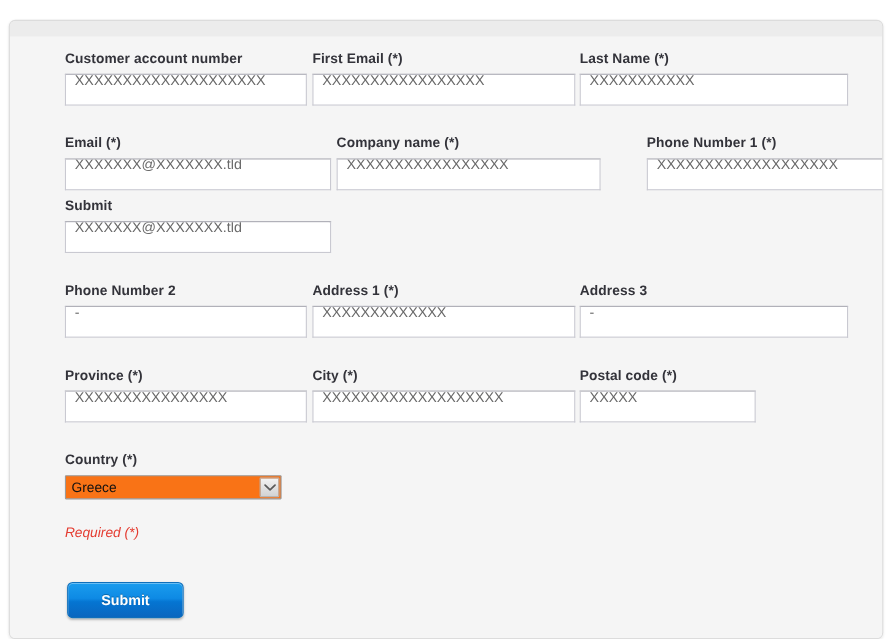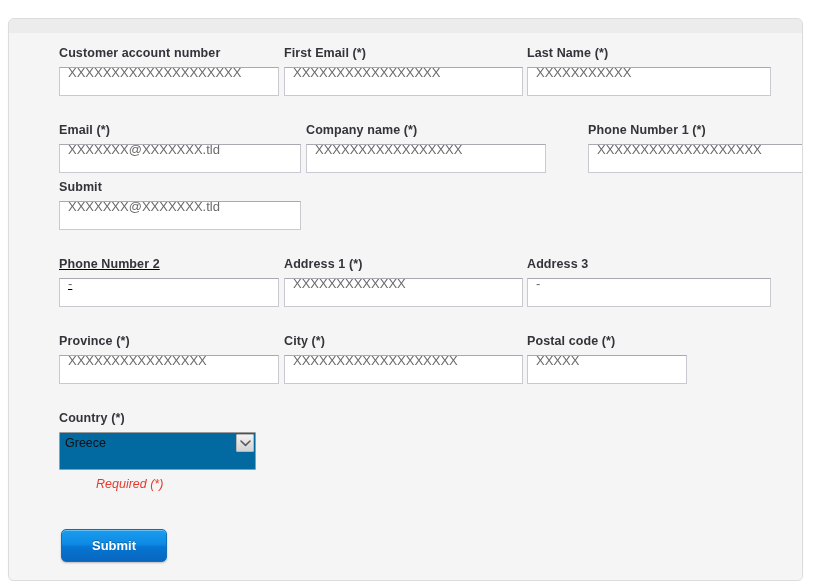--- a/index.html
+++ b/index.html
@@ -92,24 +92,24 @@
   }
   .inp::placeholder {
     color: #6a6a6a;
     opacity: 1;
   }
 
   
   .sel-wrap {
     position: relative;
     width: 197px;
-    height: 38px;
+    height: 22px;
     box-sizing: border-box;
     border: 1px solid #9a9a9a;
-    background: #0369a1;
+    background: #f97316;
     border-radius: 1px;
   }
   .sel-text {
     position: absolute;
     left: 5px;
     top: 2px;
     font-size: 12.5px;
     color: #111111;
     line-height: 17px;
     white-space: nowrap;
@@ -129,21 +129,20 @@
     justify-content: center;
   }
   .sel-btn svg { display: block; }
 
   .required-note {
     position: absolute;
     font-size: 12.5px;
     font-style: italic;
     color: #e43b30;
     white-space: nowrap;
-    margin-left: 37px;
   }
 
   .submit-btn {
     position: absolute;
     width: 106px;
     height: 33px;
     box-sizing: border-box;
     border: 1px solid #0f6fbb;
     border-radius: 5px;
     background: linear-gradient(to bottom, #1a9cee 0%, #0e8ae4 45%, #0575d2 55%, #0a66bf 100%);
@@ -197,21 +196,21 @@
       </div>
 
       <div class="row" style="top:147px;">
         <div class="field" style="left:50px; width:242px;">
           <label class="lbl">Submit</label>
           <input class="inp" type="text" placeholder="XXXXXXX@XXXXXXX.tld" style="">
         </div>
       </div>
 
       <div class="row" style="top:224px;">
-        <div class="field" style="left:50px; width:220px;text-decoration:underline;">
+        <div class="field" style="left:50px; width:220px;">
           <label class="lbl">Phone Number 2</label>
           <input class="inp" type="text" placeholder="-" style="">
         </div>
         <div class="field" style="left:275px; width:239px;">
           <label class="lbl">Address 1 (*)</label>
           <input class="inp" type="text" placeholder="XXXXXXXXXXXXX" style="">
         </div>
         <div class="field" style="left:518px; width:244px;">
           <label class="lbl">Address 3</label>
           <input class="inp" type="text" placeholder="-" style="">

